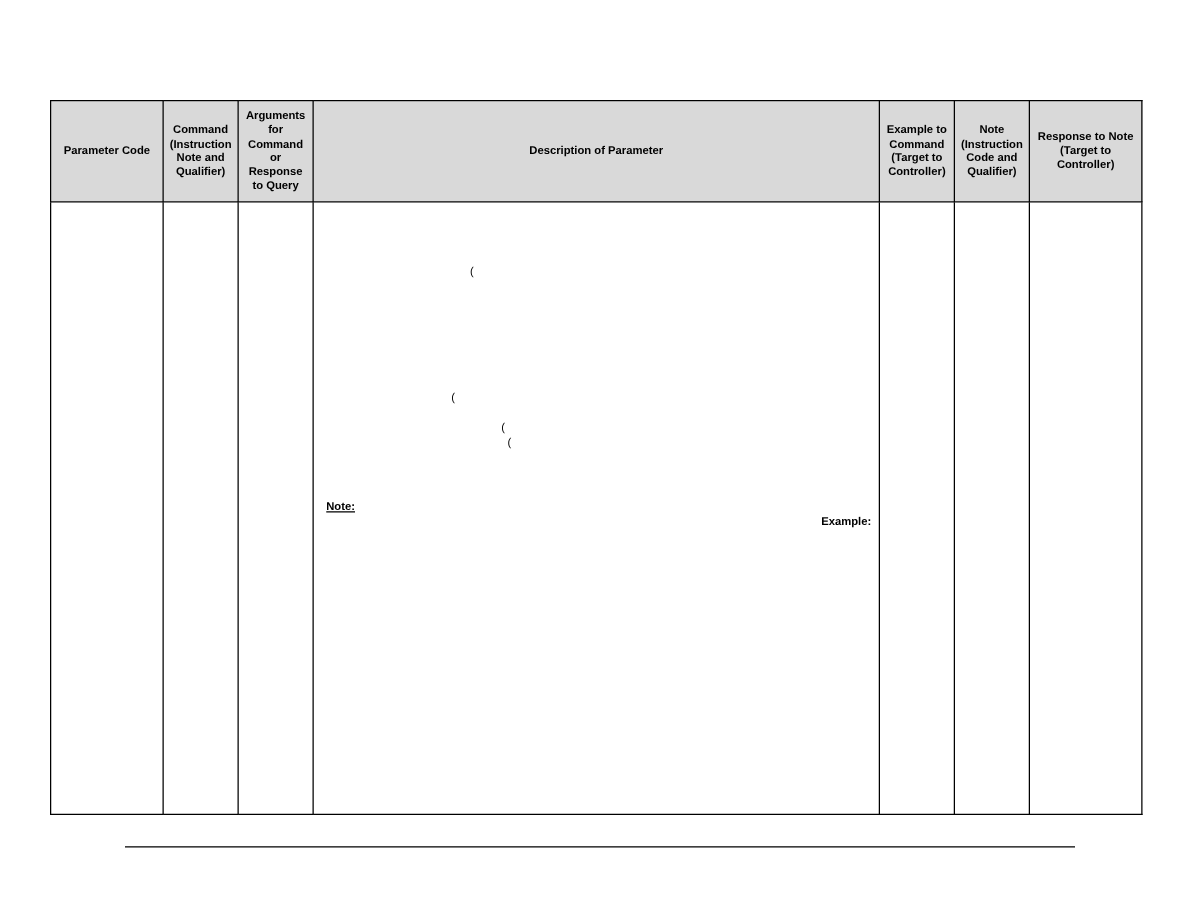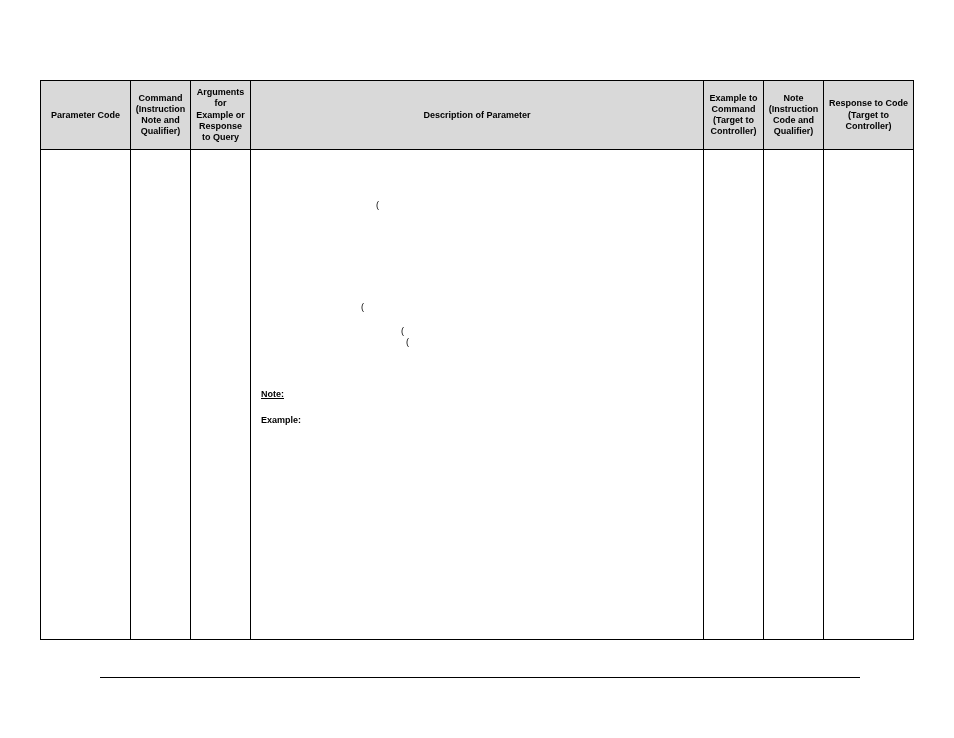--- a/index.html
+++ b/index.html
@@ -72,21 +72,21 @@
     }
     .label-note {
       color: #000;
       font-weight: bold;
       margin-top: 40px;
       text-decoration: underline;
     }
     .label-example {
       color: #000;
       font-weight: bold;
-      margin-top: 14px;
+      text-align: right;
     }
     .spacer-sm { height: 12px; }
     .spacer-lg { height: 90px; }
     .footer-rule {
       position: absolute;
       left: 100px;
       bottom: 60px;
       width: 760px;
       height: 1px;
       background: #000;
@@ -103,25 +103,25 @@
       <col class="col-args">
       <col class="col-desc">
       <col class="col-resp-cmd">
       <col class="col-query">
       <col class="col-resp-query">
     </colgroup>
     <thead>
       <tr>
         <th>Parameter Code</th>
         <th>Command (Instruction Note and Qualifier)</th>
-        <th>Arguments for Example or Response to Query</th>
+        <th>Arguments for Command or Response to Query</th>
         <th>Description of Parameter</th>
         <th>Example to Command (Target to Controller)</th>
         <th>Note (Instruction Code and Qualifier)</th>
-        <th>Response to Code (Target to Controller)</th>
+        <th>Response to Note (Target to Controller)</th>
       </tr>
     </thead>
     <tbody>
       <tr>
         <td></td>
         <td></td>
         <td></td>
         <td>
           <div class="desc-body">
             <div class="spacer-sm"></div>

